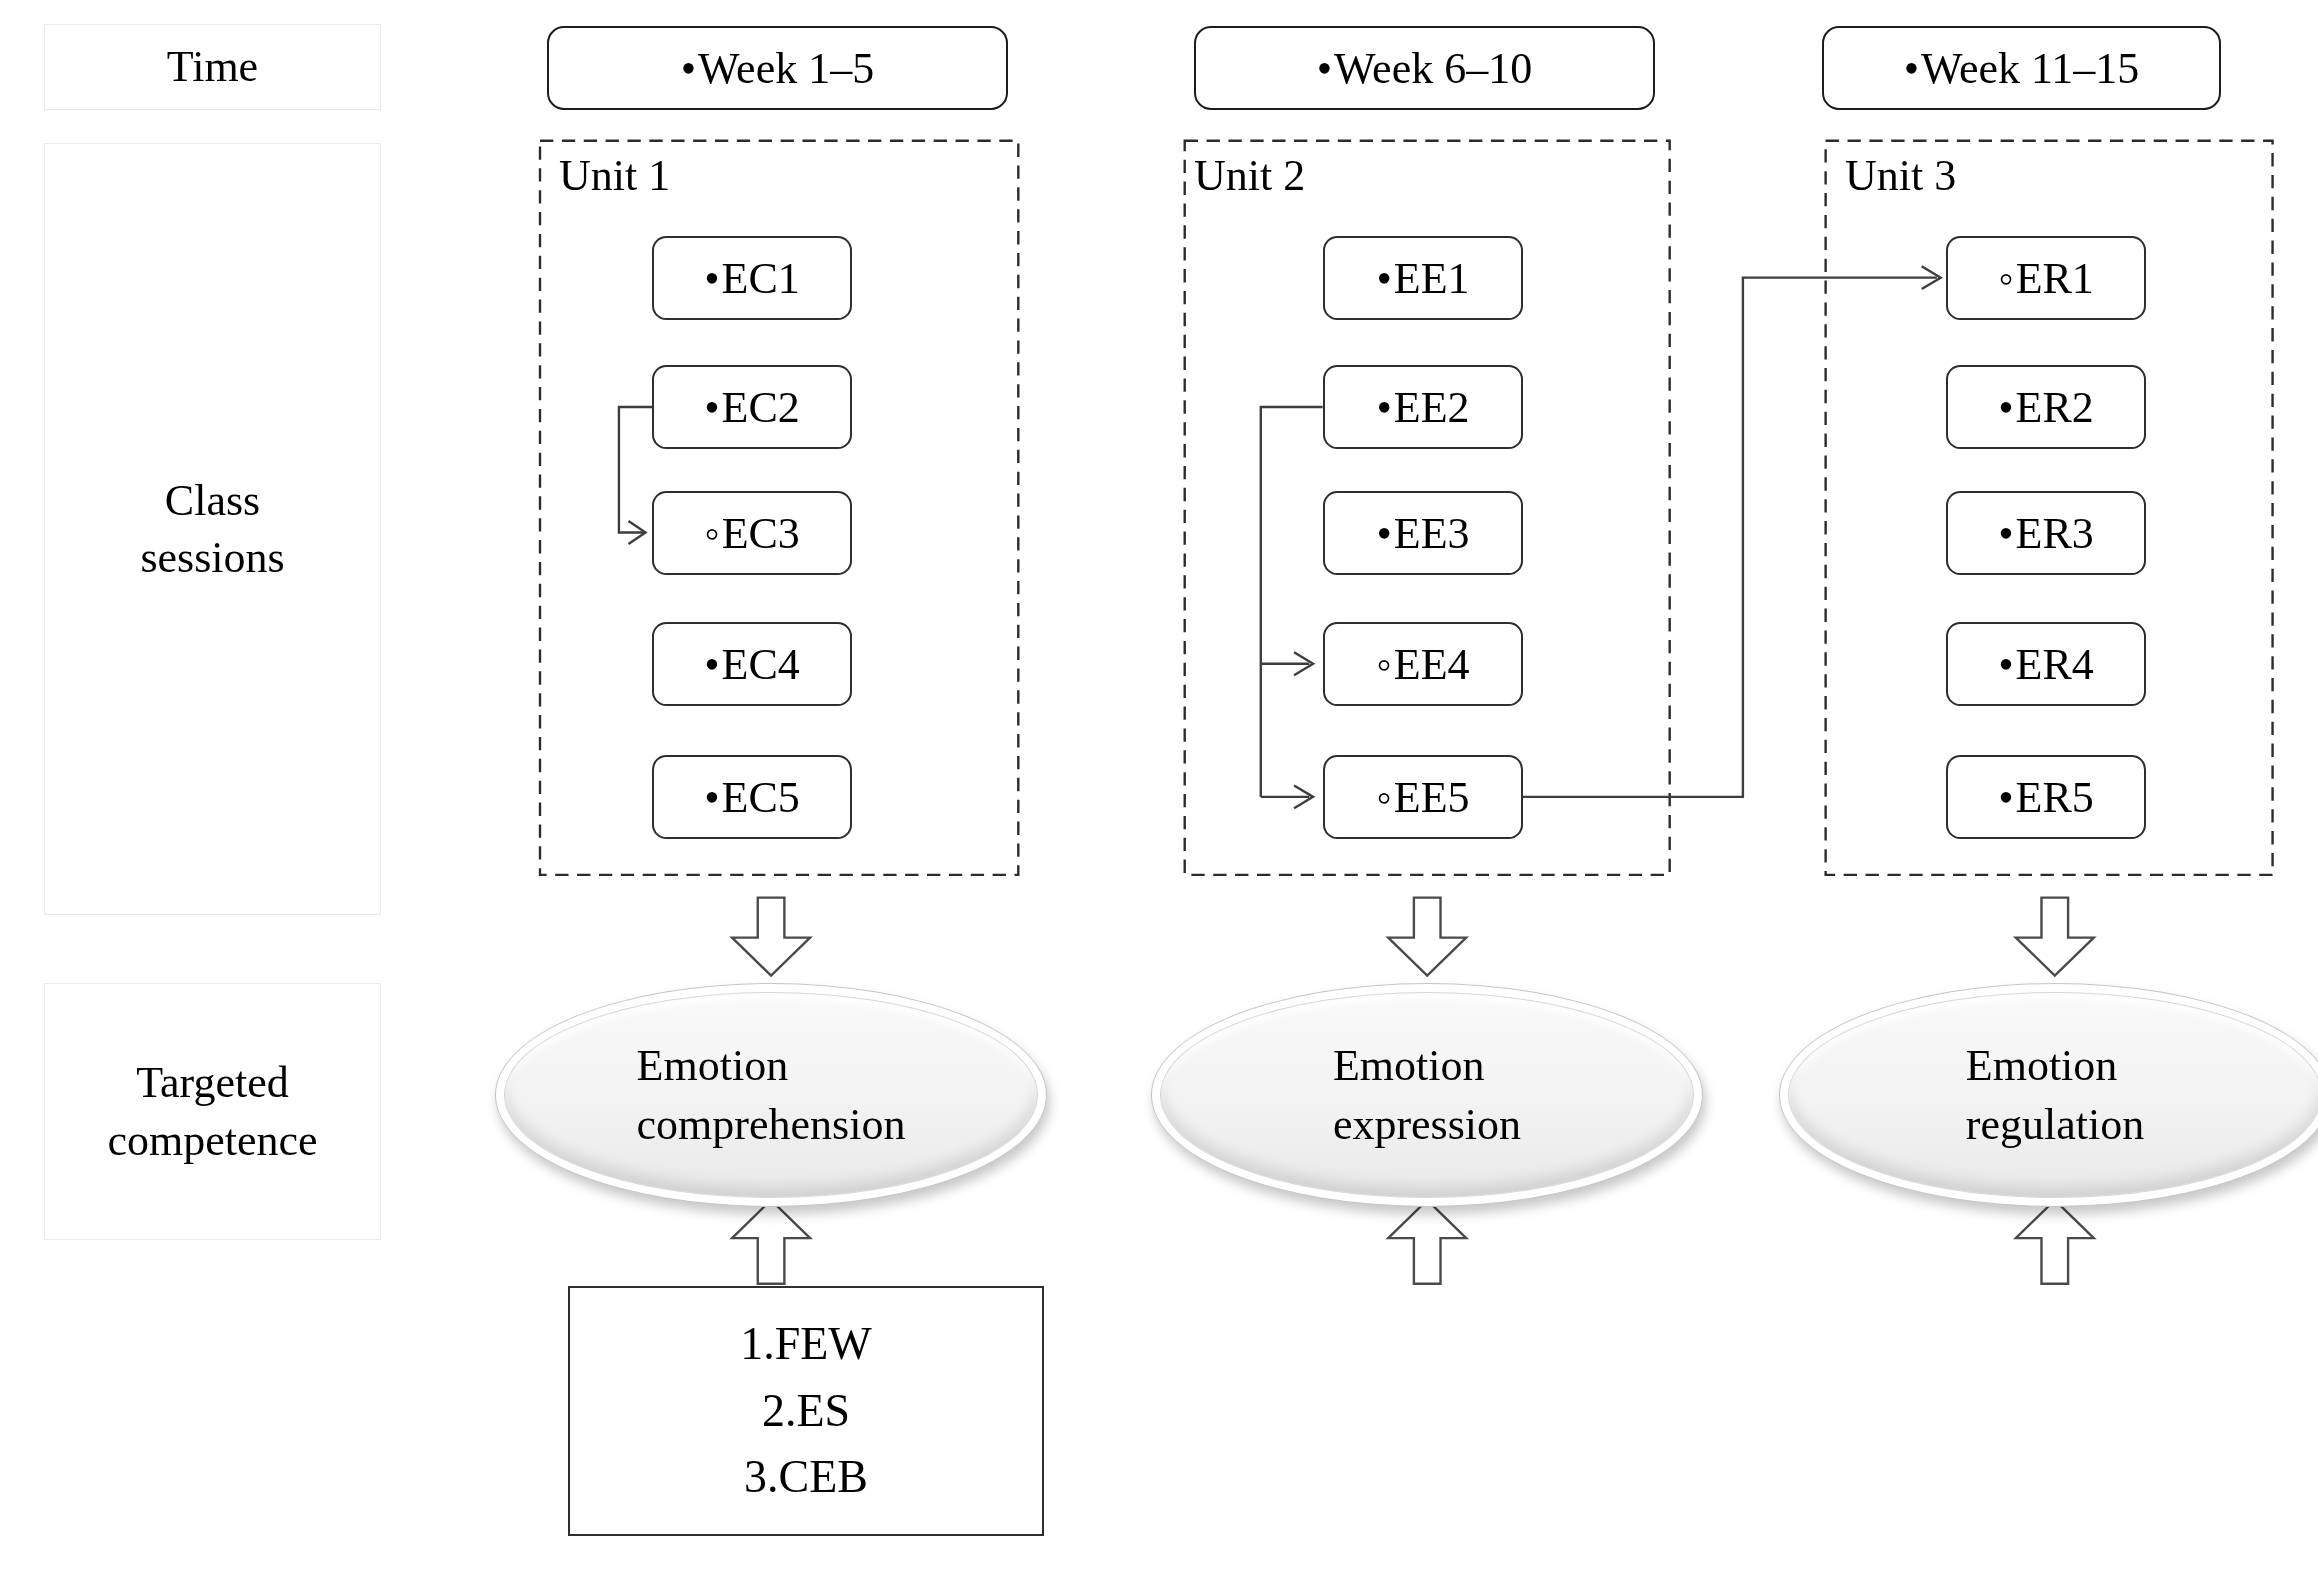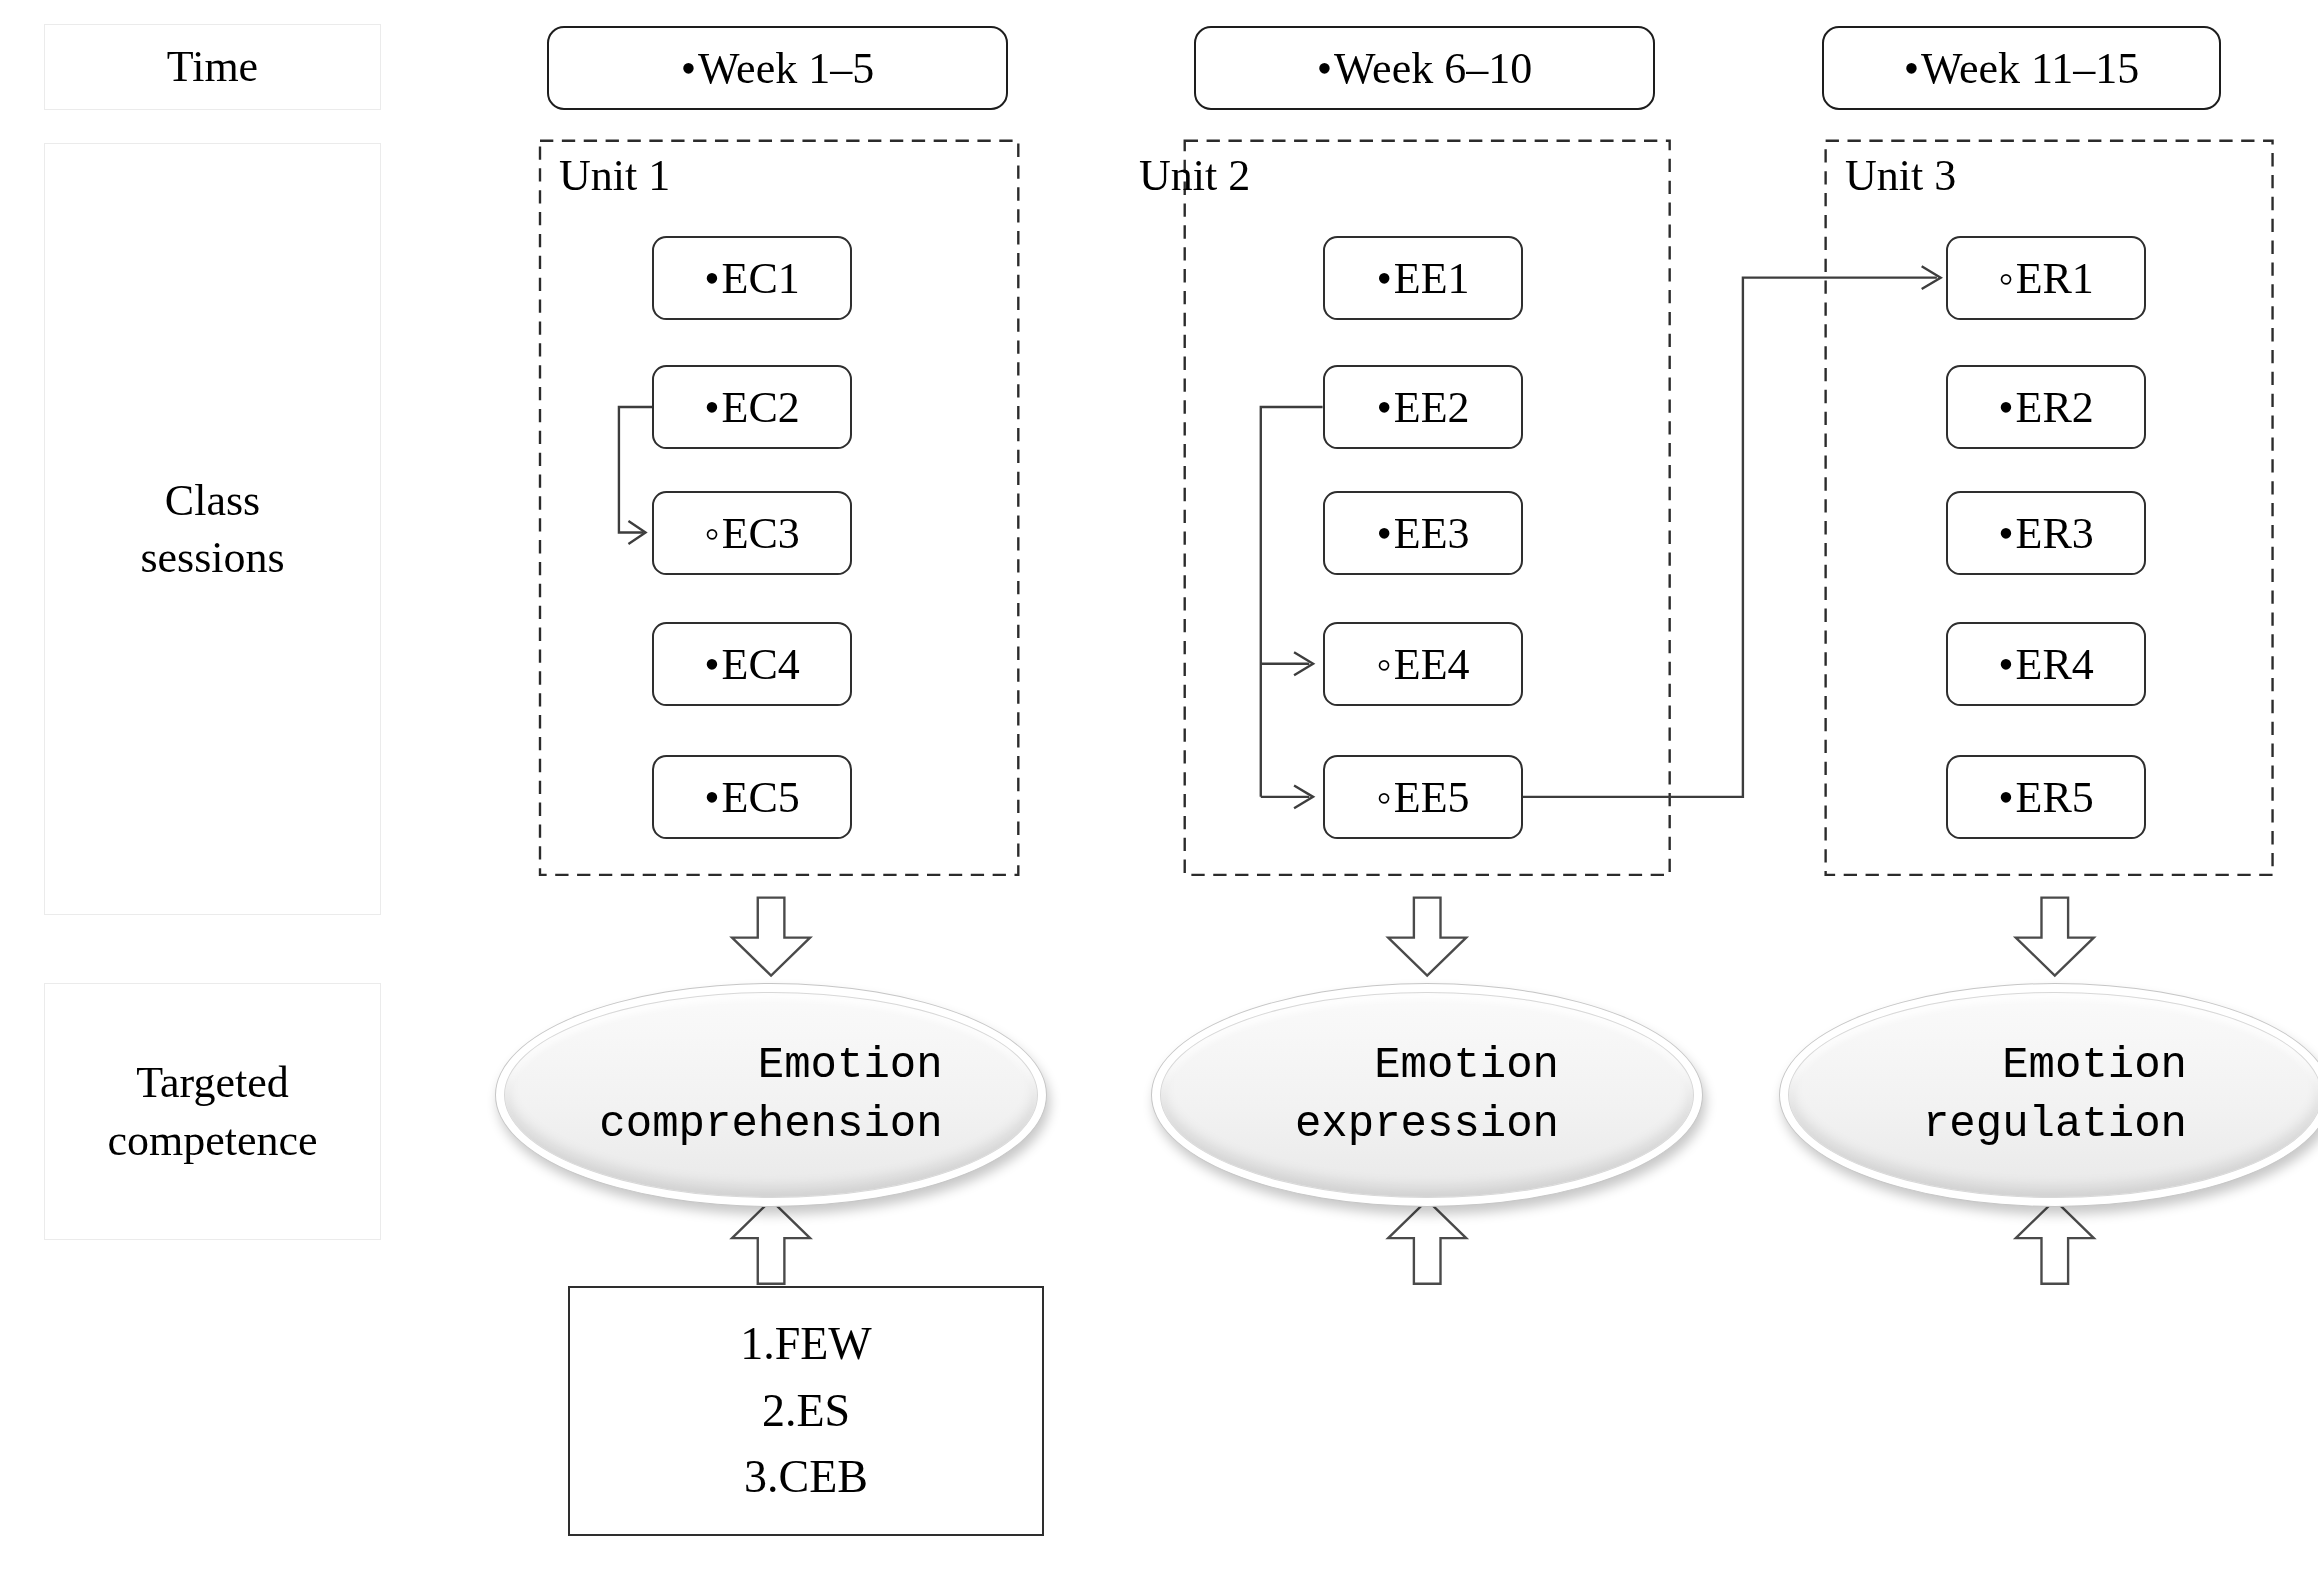--- a/index.html
+++ b/index.html
@@ -27,22 +27,22 @@
   .ellipse{
     position:absolute;top:983px;width:552px;height:224px;border-radius:50%;
     background:#fff;border:1.9px solid #c6c6c6;box-shadow:2.9px 7.6px 11.4px rgba(0,0,0,0.22);
     box-sizing:border-box;
   }
   .ellipse-inner{
     position:absolute;left:7.6px;right:7.6px;top:7.6px;bottom:7.6px;border-radius:50%;
     border:1px solid #d8d8d8;
     background:linear-gradient(180deg,#fafafa 0%,#f2f2f2 55%,#e9e9e9 100%);
     box-shadow:inset 0 -9.5px 13.3px rgba(0,0,0,0.10), inset 0 5.7px 7.6px rgba(255,255,255,0.9);
-    display:flex;align-items:center;justify-content:center;text-align:right;
-    font-size:44px;line-height:1.35;white-space:pre-line;font-family:Liberation Mono, monospace;
+    display:flex;align-items:center;justify-content:center;text-align:left;
+    font-size:44px;line-height:1.35;white-space:pre-line;
   }
   .actbox{
     position:absolute;top:1286px;height:250px;border:2.9px solid #2e2e2e;background:#fff;
     display:flex;align-items:center;justify-content:center;text-align:center;
     font-size:46px;line-height:1.45;white-space:pre-line;box-sizing:border-box;
   }
   svg.overlay{position:absolute;left:0;top:0;pointer-events:none;}
 </style>
 </head>
 <body>
@@ -89,21 +89,21 @@
   <div class="weekbox" style="left:1184px;width:461px;">
     <span class="bullet">•</span>
       <span>Week 6–10</span>
   </div>
   <div class="weekbox" style="left:1812px;width:399px;">
     <span class="bullet">•</span>
       <span>Week 11–15</span>
   </div>
 
   <div class="unitlabel" style="left:549px;">Unit 1</div>
-  <div class="unitlabel" style="left:1129px;text-align:center;">Unit 2</div>
+  <div class="unitlabel" style="left:1184px;text-align:center;">Unit 2</div>
   <div class="unitlabel" style="left:1835px;">Unit 3</div>
 
   <div class="session" style="left:642px;top:236px;">
       <span class="bullet">•</span>
       <span>EC1</span>
     </div>
   <div class="session" style="left:642px;top:365px;">
       <span class="bullet">•</span>
       <span>EC2</span>
     </div>

